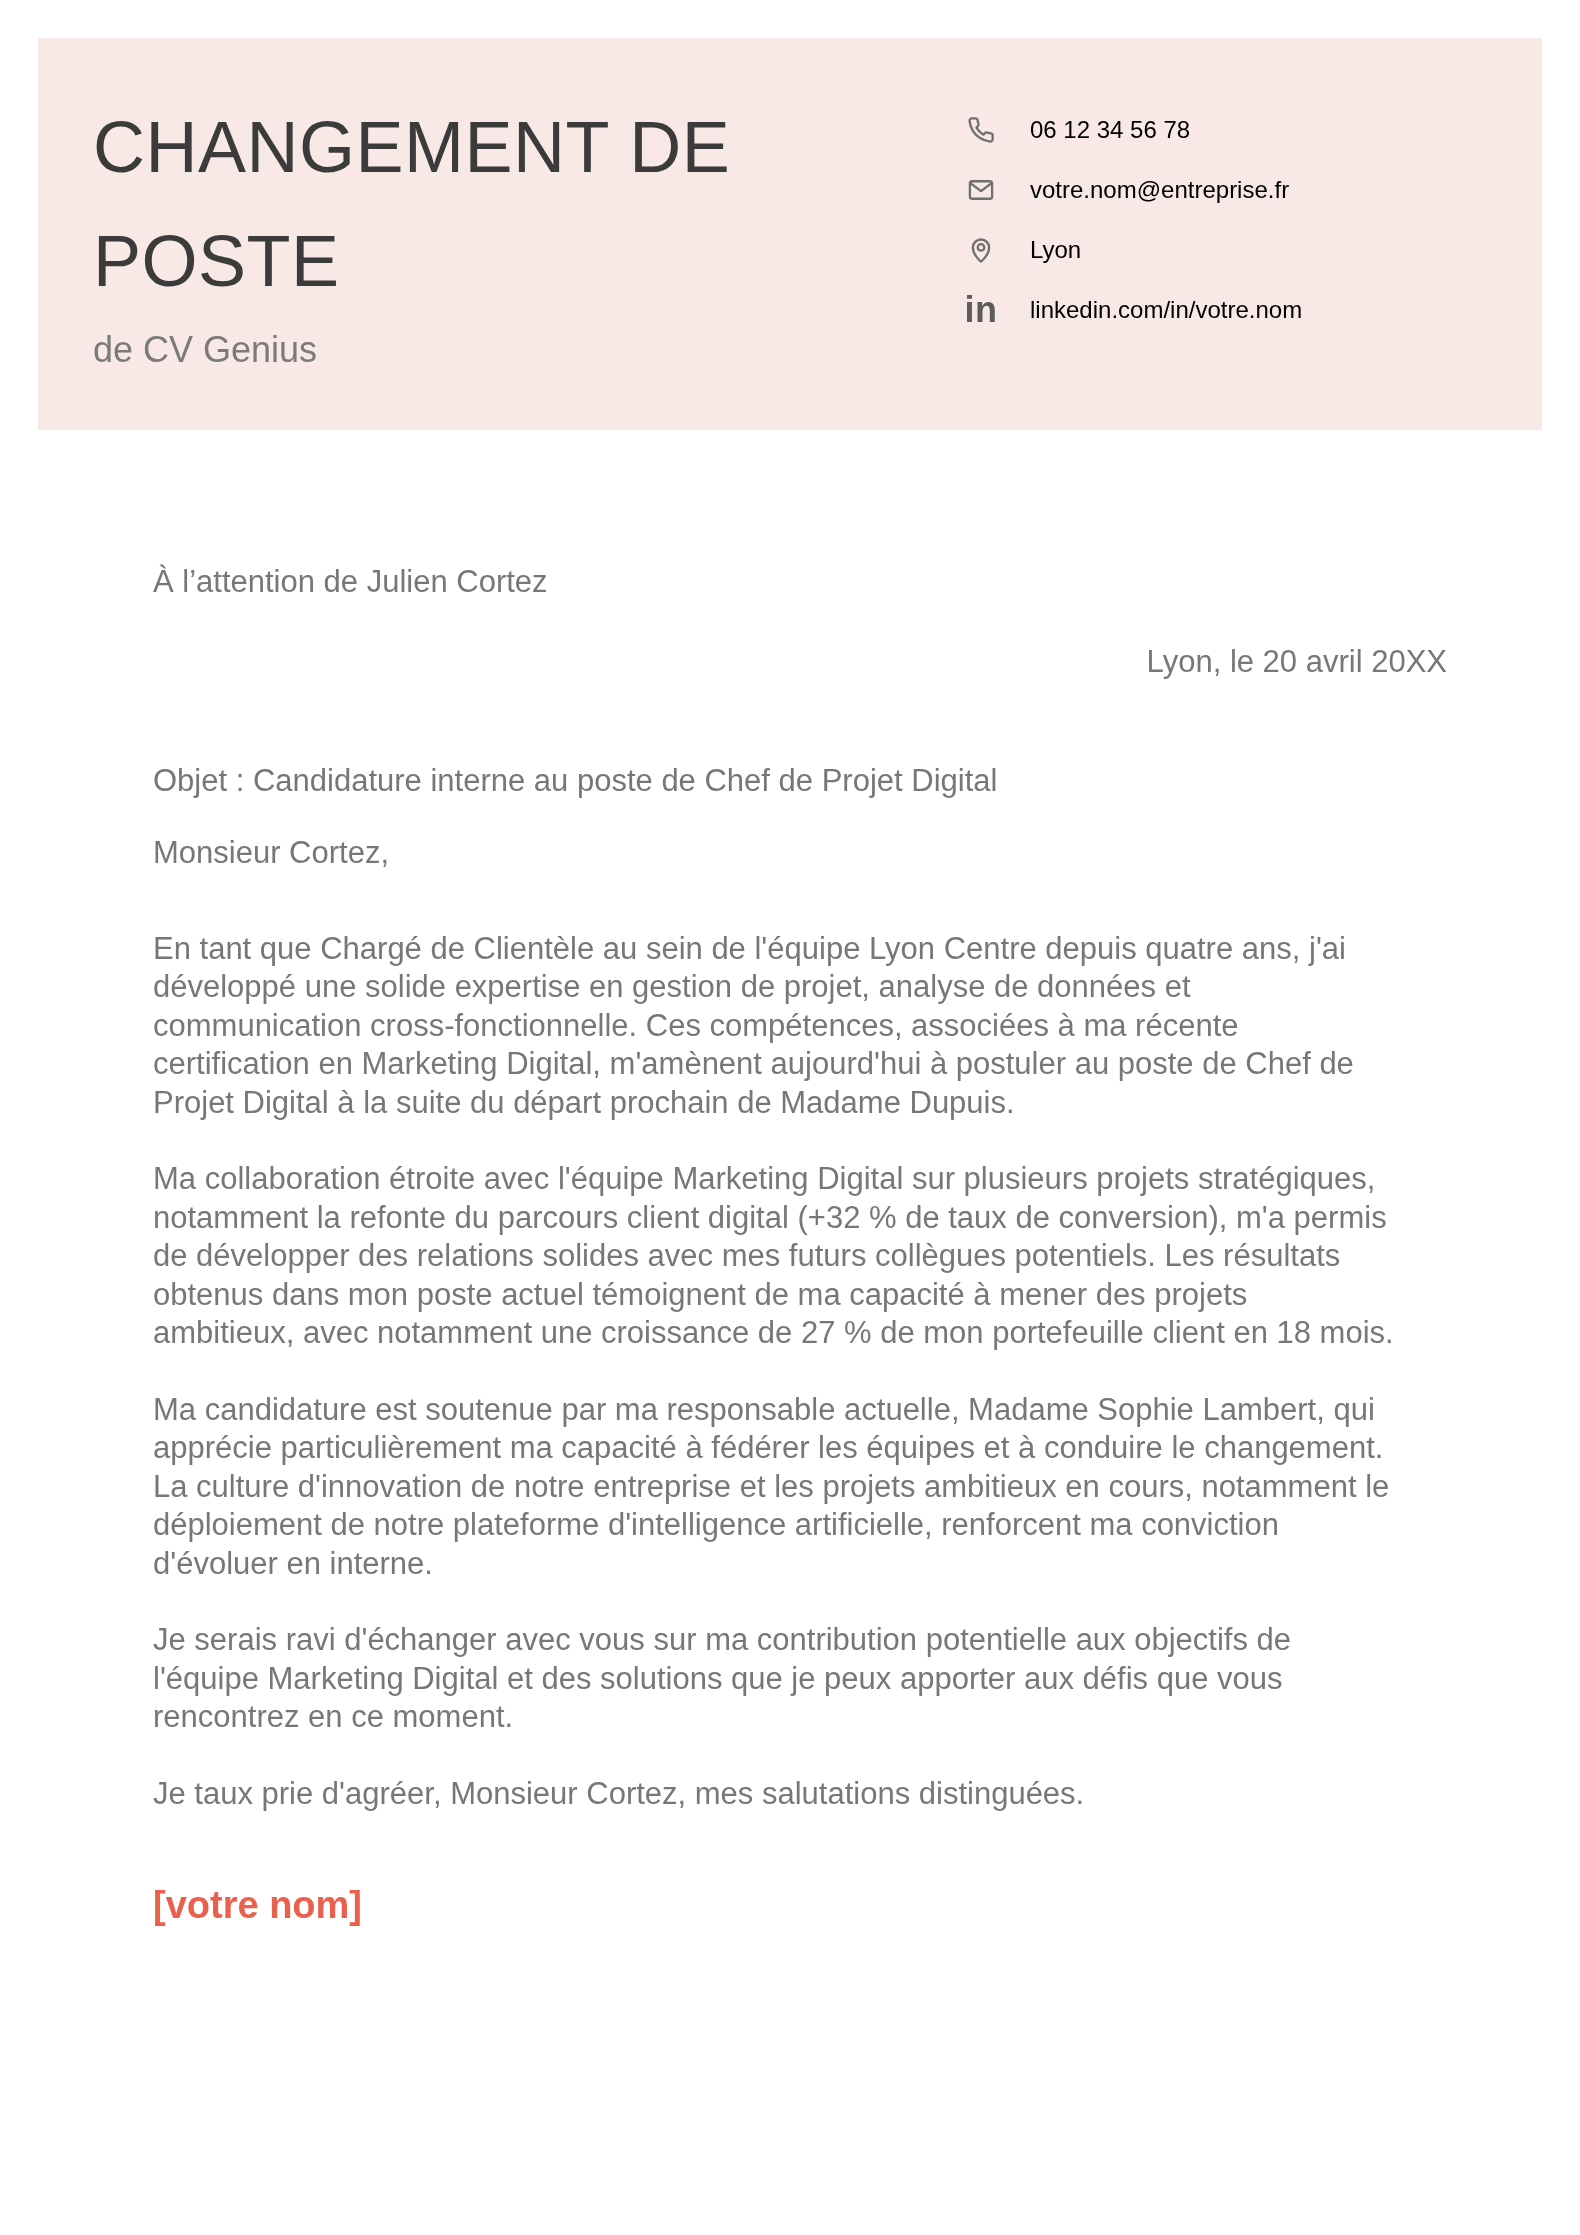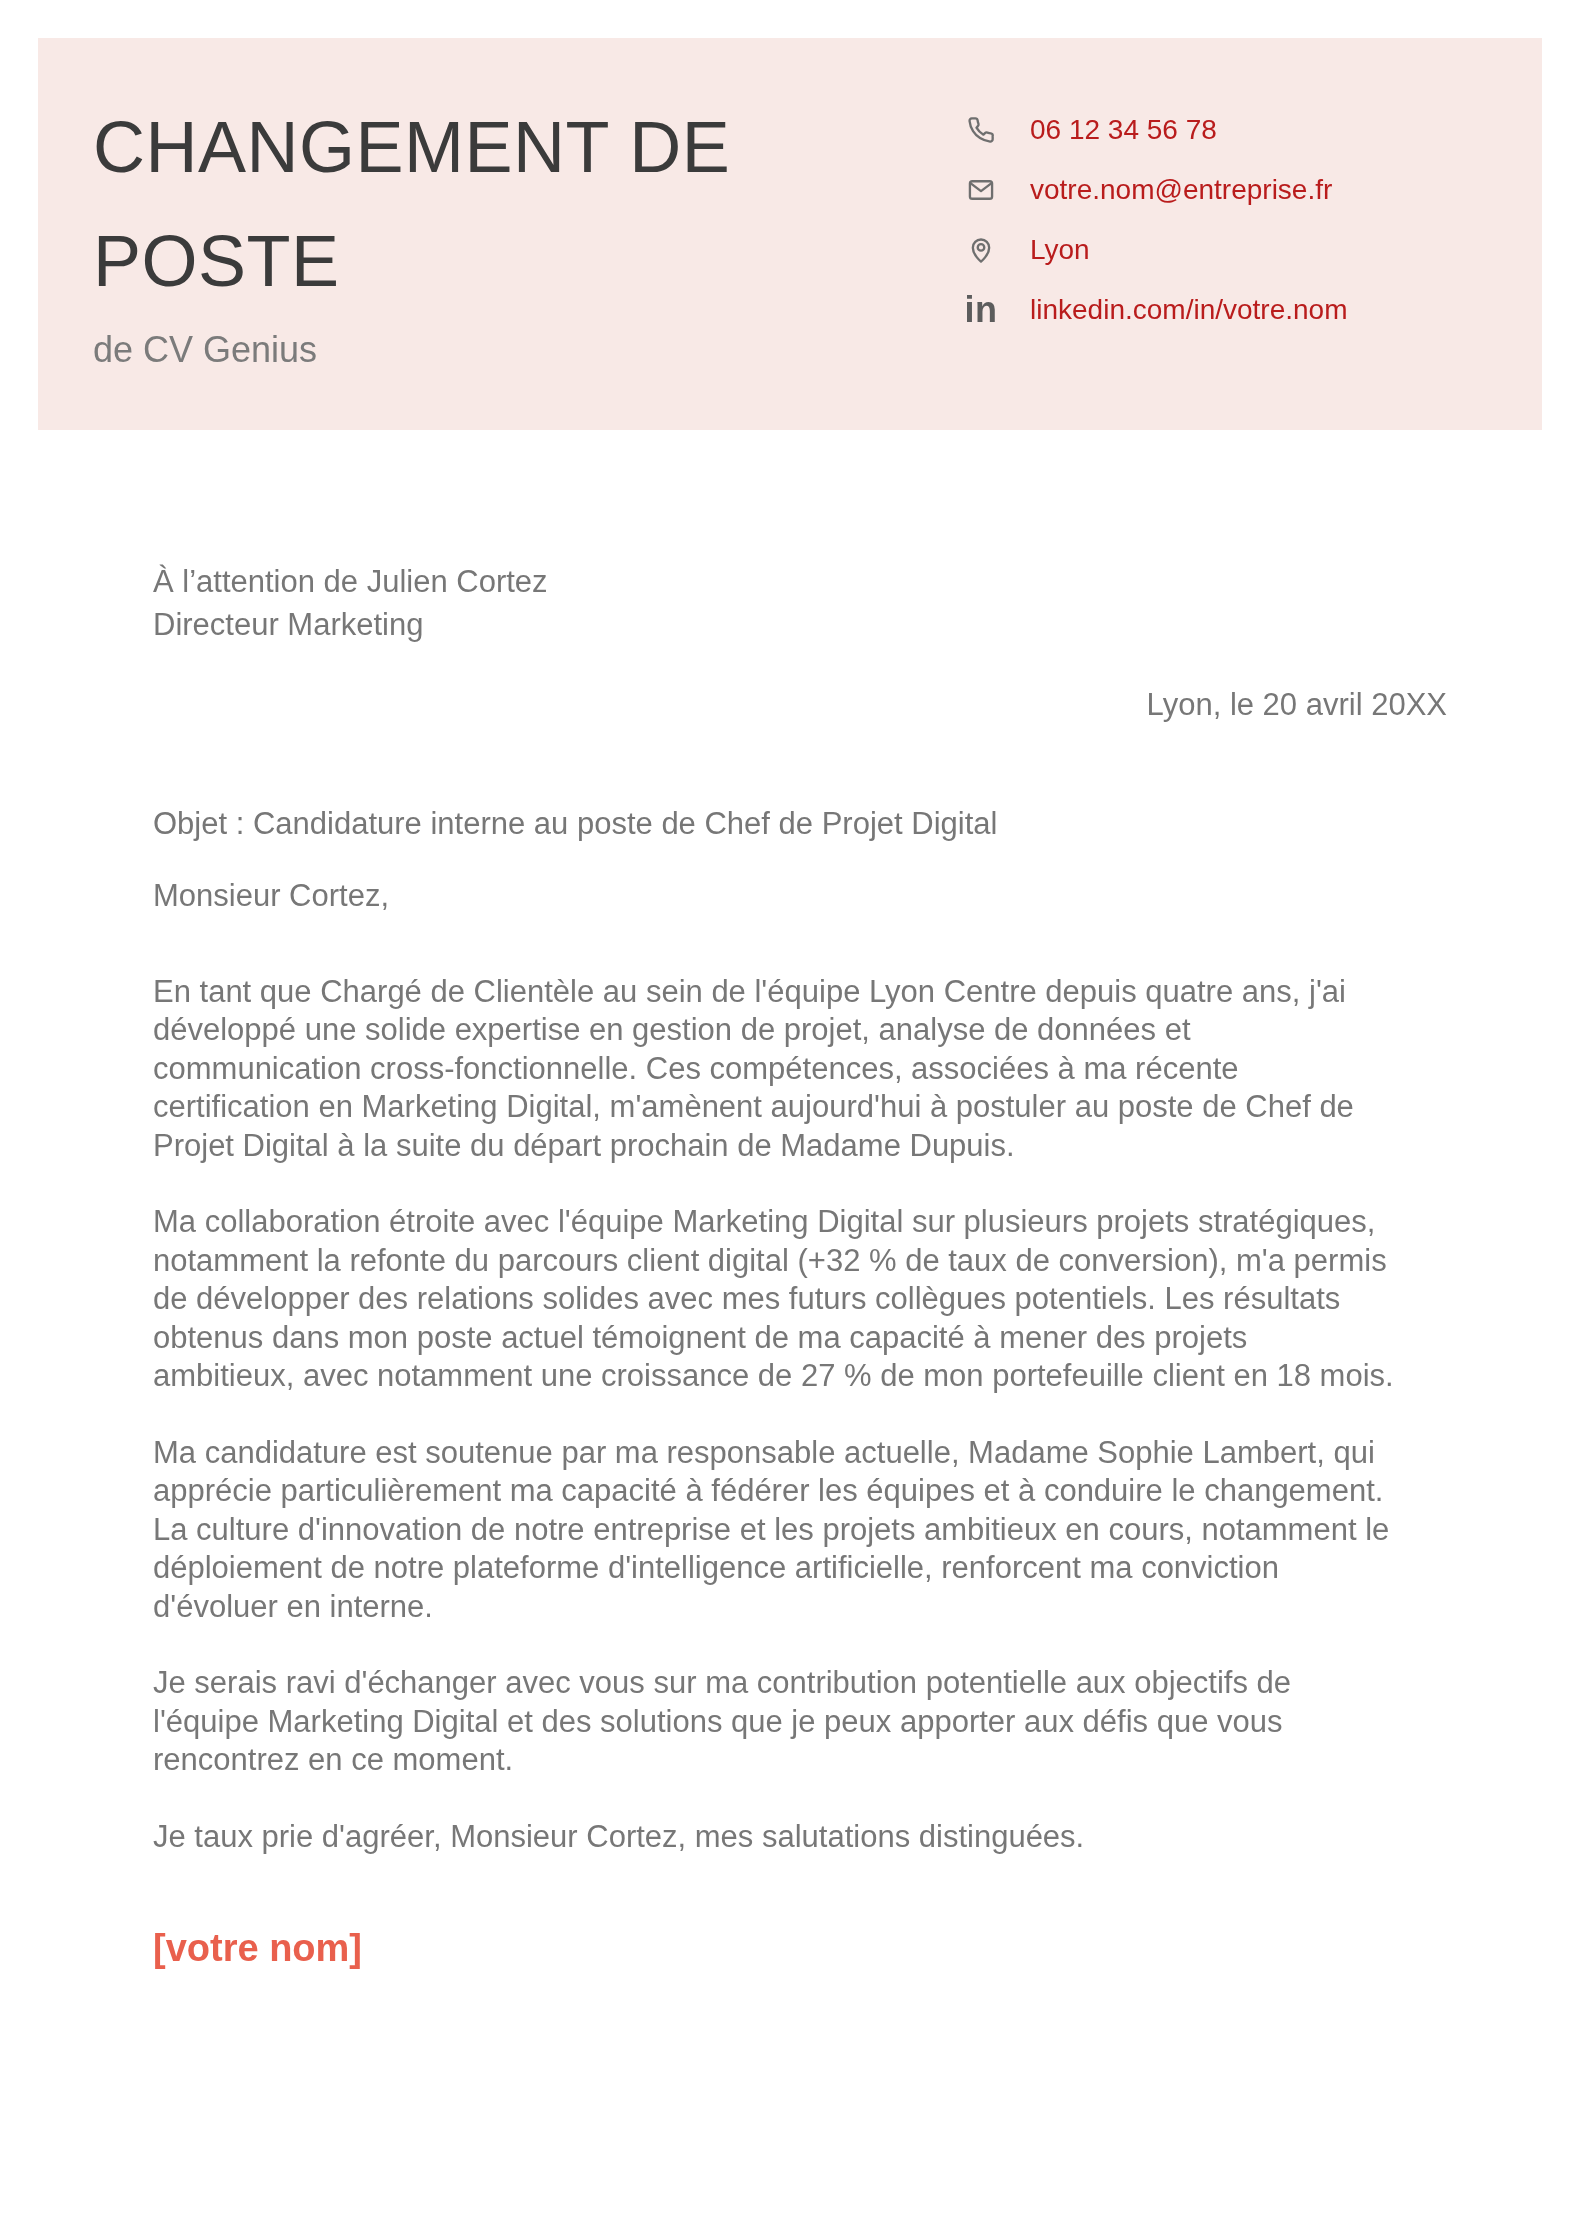--- a/index.html
+++ b/index.html
@@ -76,22 +76,22 @@
     stroke-linejoin: round;
   }
   .linkedin-glyph {
     font-size: 36px;
     font-weight: 700;
     color: #5c5c5c;
     line-height: 30px;
     letter-spacing: 0.5px;
   }
   .contact-text {
-    font-size: 28px;
-    color: #b91c1c;
+    font-size: 24px;
+    color: #000000;
     white-space: nowrap;
   }
   
   .letter {
     position: absolute;
     left: 153px;
     top: 440px;
     width: 1294px;
     color: #777777;
     font-size: 31px;
@@ -173,21 +173,20 @@
       </span>
       <span class="contact-text">linkedin.com/in/votre.nom</span>
     </div>
 
   </div>
 </div>
 
 <div class="letter">
   <div class="recipient">
     <div>À l’attention de Julien Cortez</div>
-    <div>Directeur Marketing</div>
   </div>
 
   <div class="date-line">Lyon, le 20 avril 20XX</div>
 
   <div class="subject-line">Objet : Candidature interne au poste de Chef de Projet Digital</div>
 
   <div class="salutation">Monsieur Cortez,</div>
 
   <p class="paragraph">En tant que Chargé de Clientèle au sein de l'équipe Lyon Centre depuis quatre ans, j'ai
 développé une solide expertise en gestion de projet, analyse de données et

